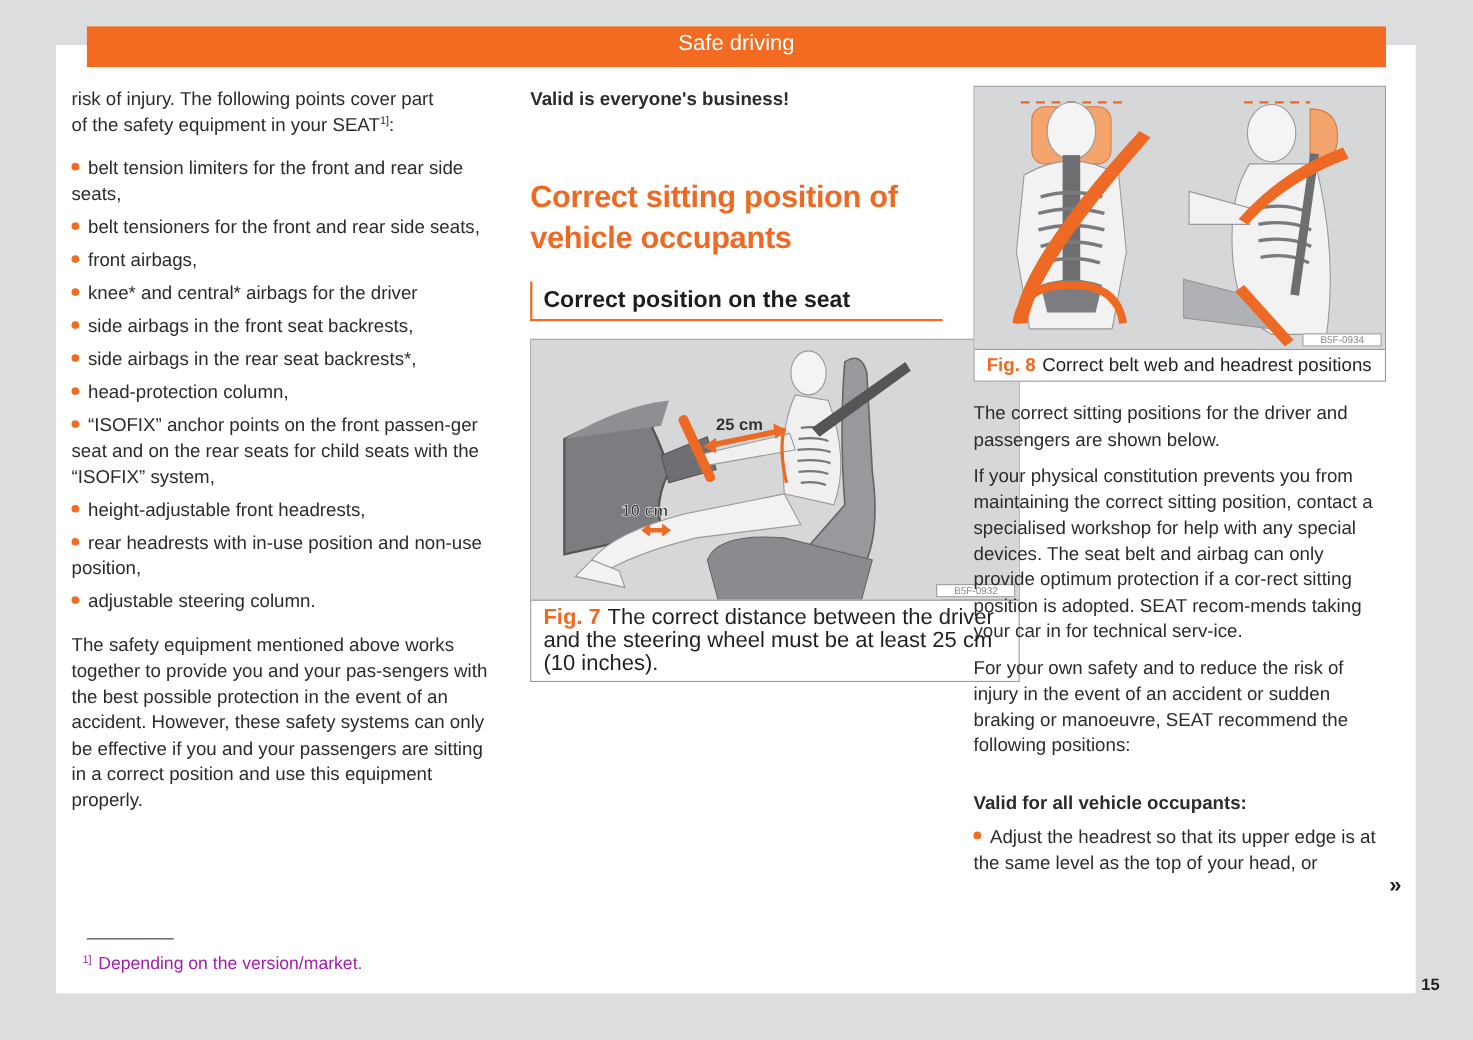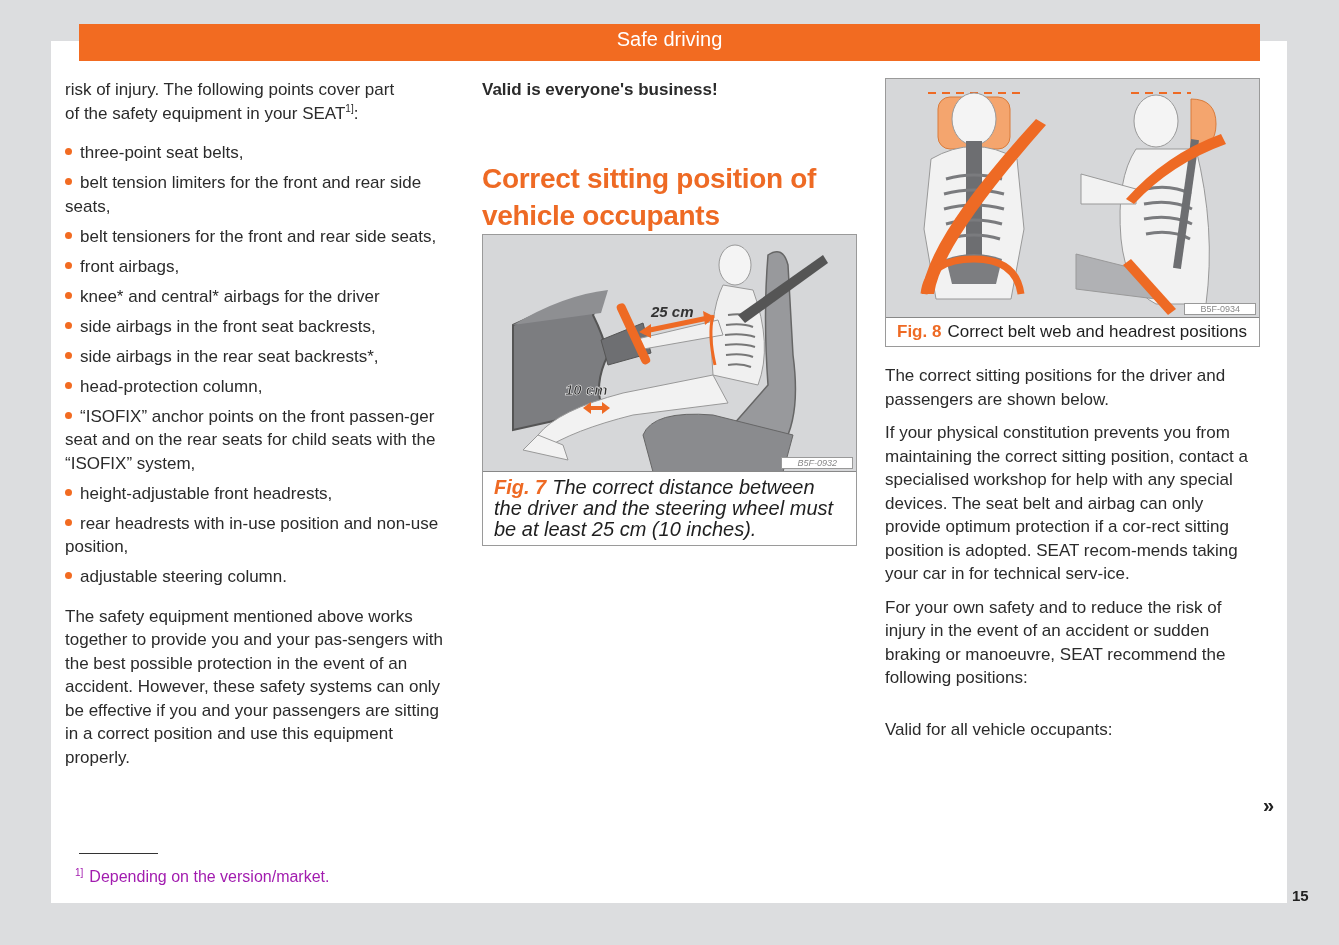--- a/index.html
+++ b/index.html
@@ -17,21 +17,21 @@
   ul.bullets li { margin-bottom: 6.5px; }
   .dot { display: inline-block; width: 7px; height: 7px; border-radius: 50%; background: #f26b21; margin-right: 8px; vertical-align: middle; position: relative; top: -2px; }
   .lead-bold { font-weight: bold; font-size: 17px; margin-top: 0; }
   .h1 { color: #ee6a24; font-weight: bold; font-size: 28px; line-height: 37px; margin-top: 58px; letter-spacing: -0.3px; }
   .h2 { margin-top: 22px; border-left: 2px solid #ee6a24; border-bottom: 2px solid #ee6a24; padding: 4px 0 4px 10px; font-weight: bold; font-size: 21px; line-height: 26px; color: #1d1d1d; width: 375px; }
   .figure { border: 1px solid #9a9a9a; background: #fff; }
   .fig-img { position: relative; background: #d6d7d9; border-bottom: 1px solid #888; overflow: hidden; }
   .fig-code { position: absolute; right: 3px; bottom: 2px; background: #fff; border: 1px solid #999; color: #888; font-size: 9px; line-height: 10px; padding: 0 15px; font-family: "Liberation Sans", sans-serif; }
   .fig-caption { padding: 5px 10px 5px 11px; font-size: 20px; line-height: 21px; color: #1f1f1f; }
   .fig-label { color: #ee6a24; font-weight: bold; margin-right: 6px; }
-  .sub-bold { font-weight: normal; margin-top: 28px; margin-bottom: 8px; }
+  .sub-bold { font-weight: bold; margin-top: 28px; margin-bottom: 8px; }
   .footnote-rule { position: absolute; left: 79px; top: 853px; width: 79px; border-top: 1.5px solid #333; }
   .footnote { position: absolute; left: 75px; top: 867px; font-size: 16px; color: #a21caf; text-align: right; }
   .footnote .fn-mark { font-size: 10px; vertical-align: super; margin-right: 6px; }
   .page-num { position: absolute; left: 1292px; top: 887px; font-size: 15px; font-weight: bold; color: #222; }
   .cont-arrow { position: absolute; left: 1263px; top: 794px; font-size: 20px; font-weight: bold; color: #222; }
 </style>
 </head>
 <body>
 
 <div class="page"></div>
@@ -39,41 +39,41 @@
 <div class="header-bar">
   <span>Safe driving</span>
 </div>
 
 <div class="col col-left">
   <p style="margin-bottom:0;">
     <span>risk of injury. The following points cover part</span><br>
     <span>of the safety equipment in your SEAT</span><span class="sup">1]</span><span>:</span>
   </p>
   <ul class="bullets">
-    <li><span class="dot"></span><span>three-point seat belts,</span></li>
     <li><span class="dot"></span><span>belt tension limiters for the front and rear side seats,</span></li>
     <li><span class="dot"></span><span>belt tensioners for the front and rear side seats,</span></li>
     <li><span class="dot"></span><span>front airbags,</span></li>
     <li><span class="dot"></span><span>knee* and central* airbags for the driver</span></li>
     <li><span class="dot"></span><span>side airbags in the front seat backrests,</span></li>
     <li><span class="dot"></span><span>side airbags in the rear seat backrests*,</span></li>
     <li><span class="dot"></span><span>head-protection column,</span></li>
     <li><span class="dot"></span><span>“ISOFIX” anchor points on the front passen-ger seat and on the rear seats for child seats with the “ISOFIX” system,</span></li>
     <li><span class="dot"></span><span>height-adjustable front headrests,</span></li>
     <li><span class="dot"></span><span>rear headrests with in-use position and non-use position,</span></li>
     <li><span class="dot"></span><span>adjustable steering column.</span></li>
   </ul>
   <p>The safety equipment mentioned above works together to provide you and your pas-sengers with the best possible protection in the event of an accident. However, these safety systems can only be effective if you and your passengers are sitting in a correct position and use this equipment properly.</p>
 </div>
 
 <div class="col col-mid">
   <p class="lead-bold">Valid is everyone's business!</p>
   <h1 class="h1">Correct sitting position of vehicle occupants</h1>
+  <h2 class="h2">Correct position on the seat</h2>
 
-  <div class="figure" style="margin-top:0; width:375px;font-style:italic;">
+  <div class="figure" style="margin-top:16px; width:445px;">
     <div class="fig-img" style="height:237px;">
       <svg width="373" height="237" viewBox="0 0 373 237">
         <rect width="373" height="237" fill="#d6d7d9"></rect>
 
         <path d="M30 90 Q70 70 120 60 L110 80 Q120 100 125 120 Q110 150 120 175 L30 195 Z" fill="#7c7d80" stroke="#555" stroke-width="2"></path>
         <path d="M30 90 Q80 60 125 55 L118 78 Z" fill="#8e8f92"></path>
 
         <path d="M118 105 L160 88 L168 118 L125 130 Z" fill="#6e6f72" stroke="#555"></path>
 
         <path d="M285 20 Q300 10 305 30 L310 120 Q318 180 300 210 L250 215 Q240 200 250 190 L285 150 Q280 80 285 20 Z" fill="#98999c" stroke="#666" stroke-width="1.5"></path>
@@ -161,20 +161,23 @@
     </div>
     <div class="fig-caption" style="padding-top:3px; padding-bottom:4px; font-size:17px;">
       <span class="fig-label">Fig. 8</span><span>Correct belt web and headrest positions</span>
     </div>
   </div>
 
   <p style="margin-top:17px;">The correct sitting positions for the driver and passengers are shown below.</p>
   <p>If your physical constitution prevents you from maintaining the correct sitting position, contact a specialised workshop for help with any special devices. The seat belt and airbag can only provide optimum protection if a cor-rect sitting position is adopted. SEAT recom-mends taking your car in for technical serv-ice.</p>
   <p>For your own safety and to reduce the risk of injury in the event of an accident or sudden braking or manoeuvre, SEAT recommend the following positions:</p>
   <p class="sub-bold">Valid for all vehicle occupants:</p>
+  <ul class="bullets" style="margin-top:0;">
+    <li><span class="dot"></span><span>Adjust the headrest so that its upper edge is at the same level as the top of your head, or</span></li>
+  </ul>
 </div>
 
 <span class="cont-arrow">»</span>
 
 <div class="footnote-rule"></div>
 <div class="footnote">
   <span class="fn-mark">1]</span><span>Depending on the version/market.</span>
 </div>
 
 <div class="page-num">15</div>

